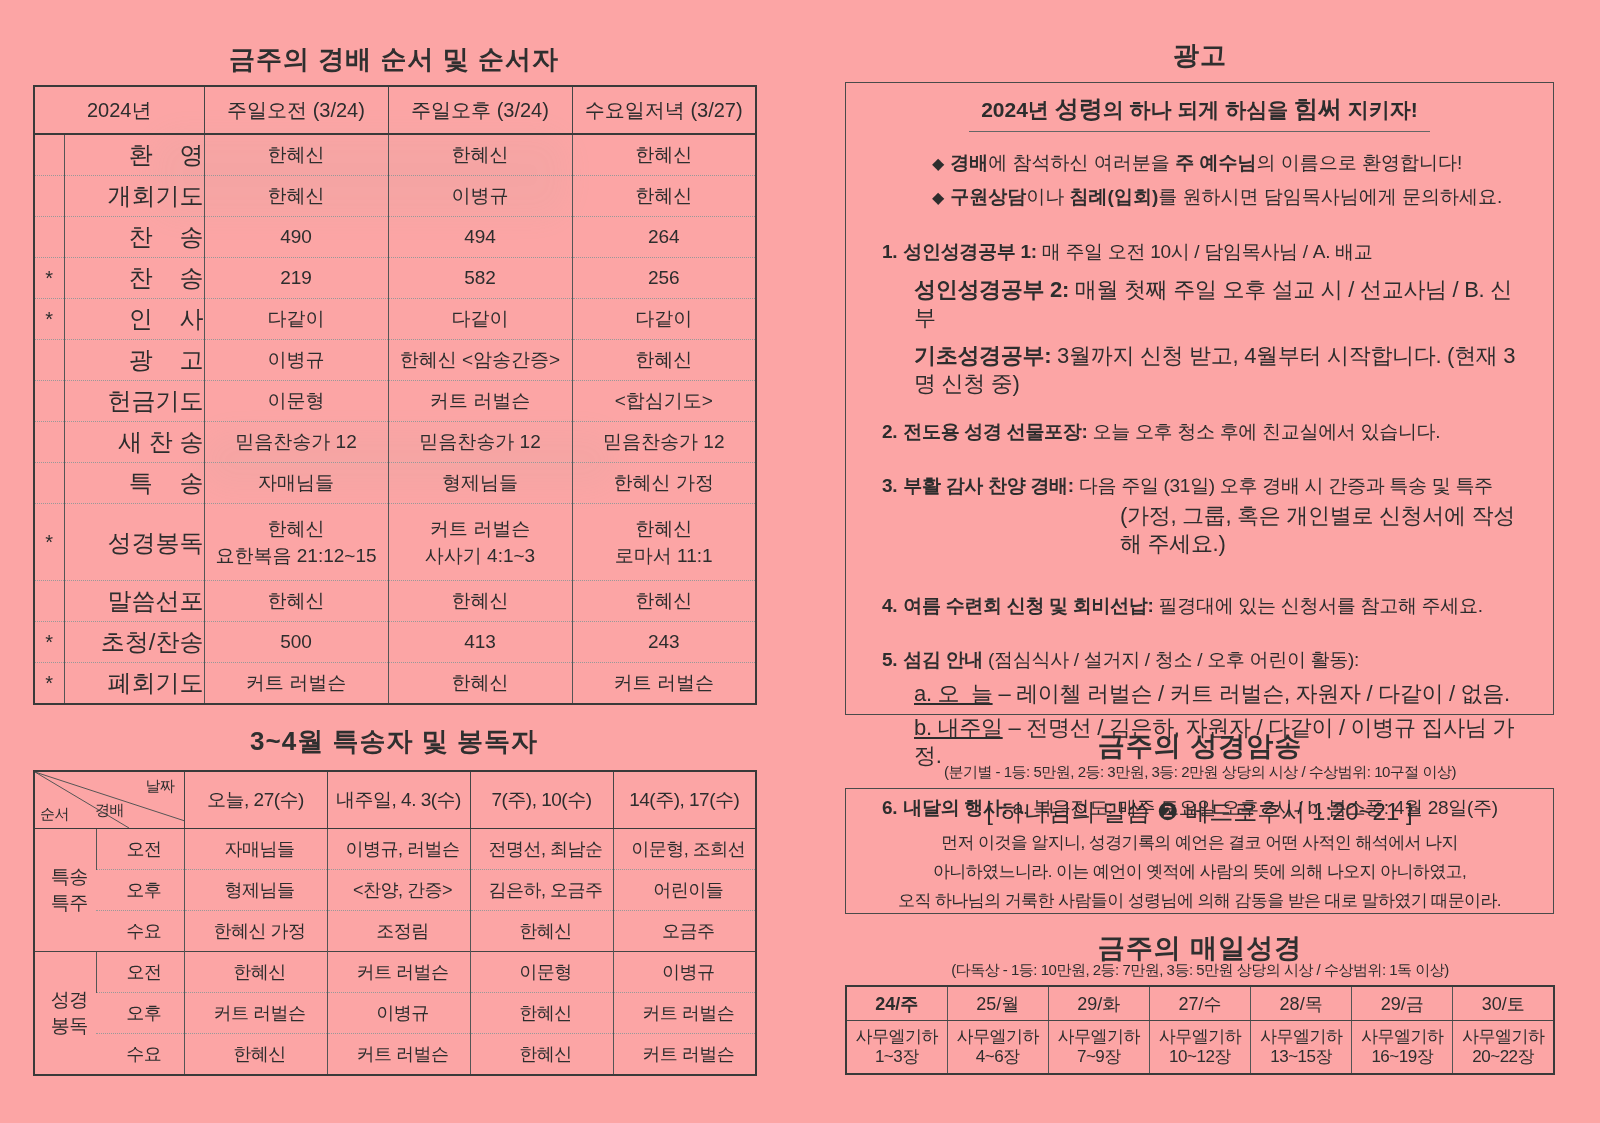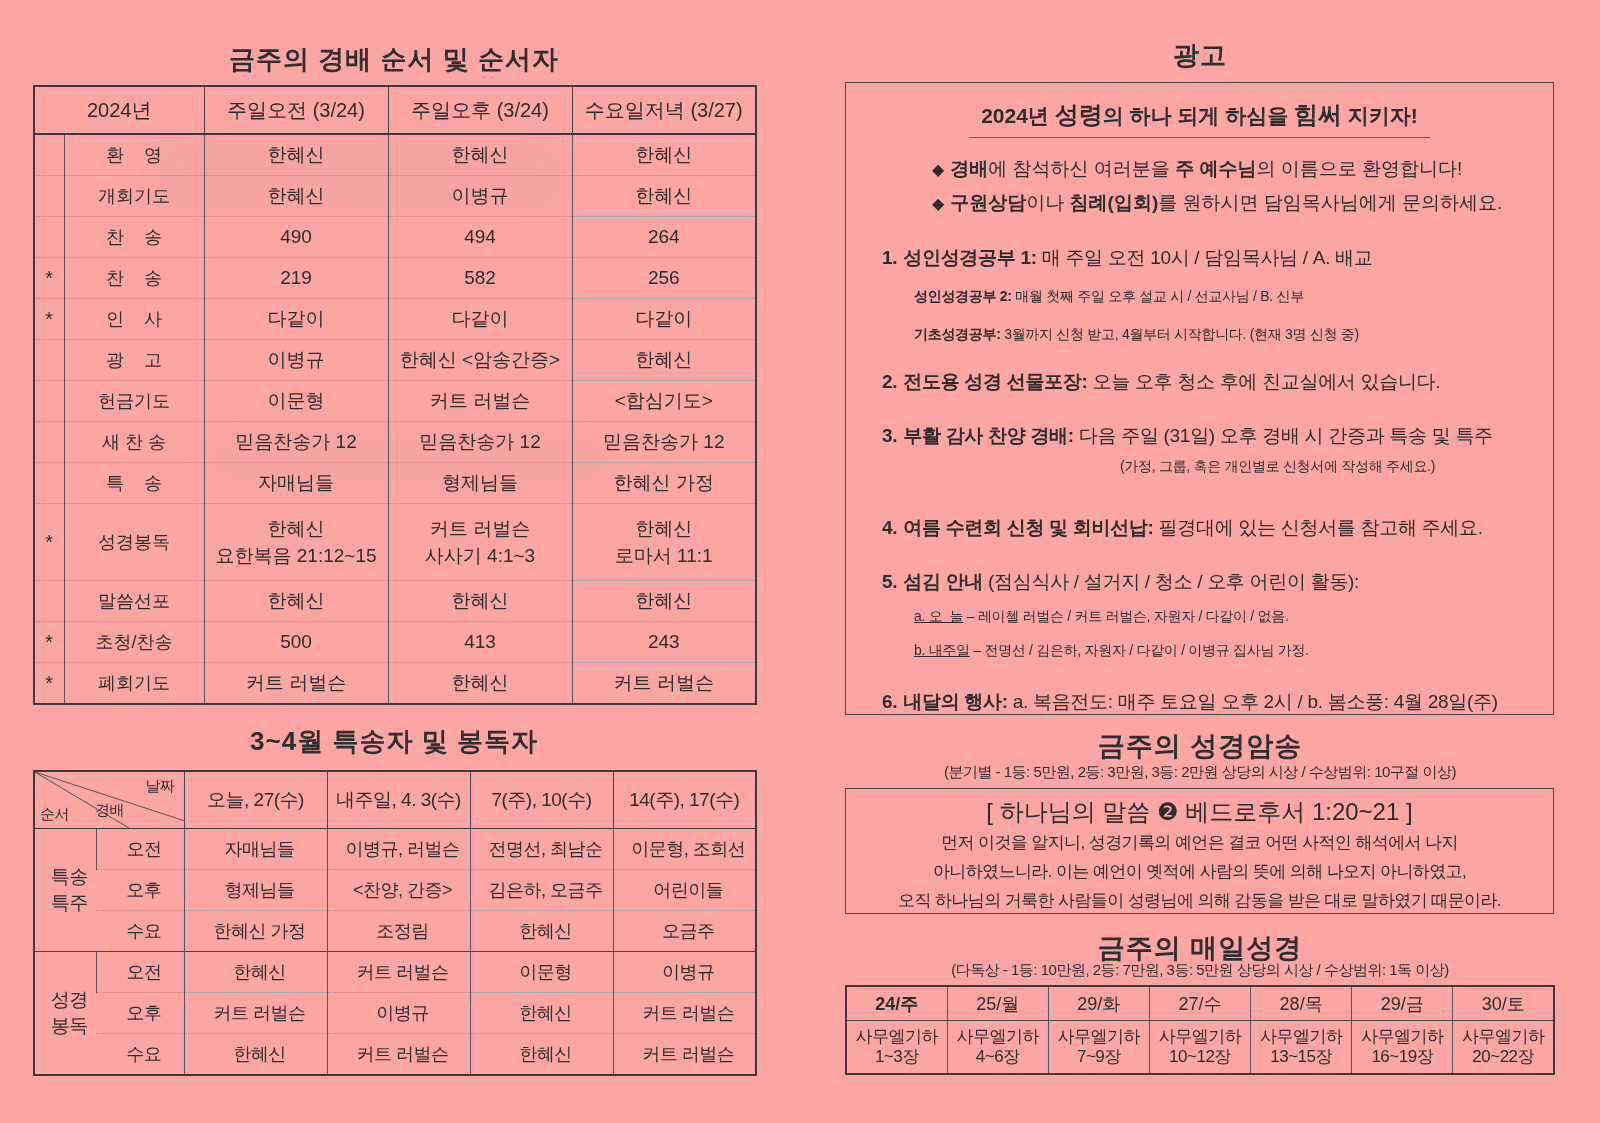--- a/index.html
+++ b/index.html
@@ -14,21 +14,21 @@
   table{border-collapse:collapse;table-layout:fixed;}
   .t1{position:absolute;top:85px;left:0;width:722px;border:2px solid #3a3a3a;}
   .t1 th,.t1 td{padding:0;text-align:center;vertical-align:middle;overflow:hidden;}
   .t1 thead th{height:46px;font-weight:400;font-size:20px;border-bottom:2px solid #3a3a3a;
                border-left:1.5px solid #454545;}
   .t1 thead th:first-child{border-left:none;}
   .t1 tbody td{height:40px;font-size:19px;border-left:1px solid #555;
                border-top:1px dotted #999;}
   .t1 tbody tr:first-child td{border-top:none;}
   .t1 tbody td:first-child{border-left:none;}
-  .t1 td.lbl{font-size:18px;white-space:pre;}
+  .t1 td.lbl{font-size:24px;white-space:pre;text-align:right;}
   .t1 td.star{font-size:20px;}
   .t1 tr.tall td{height:76px;white-space:pre-line;line-height:27px;}
 
   .t2{position:absolute;top:770px;left:0;width:722px;border:2px solid #3a3a3a;}
   .t2 th,.t2 td{padding:0;text-align:center;vertical-align:middle;overflow:hidden;}
   .t2 thead th{height:56px;font-weight:400;font-size:19px;border-bottom:1.5px solid #3a3a3a;
                border-left:1.5px solid #454545;letter-spacing:-0.5px;}
   .t2 thead th:first-child{border-left:none;}
   .t2 tbody td{height:40px;font-size:18px;letter-spacing:-0.5px;
                border-left:1px solid #555;border-top:1px dotted #999;padding-left:8px;}
@@ -40,32 +40,32 @@
   .diag svg{position:absolute;left:0;top:0;}
   .diag .dl{position:absolute;font-size:15px;color:#2d2d2d;}
   .dl-top{right:9px;top:5px;}
   .dl-mid{left:60px;top:29px;}
   .dl-bot{left:5px;bottom:4px;}
 
   
   .right-col{position:absolute;left:843px;top:0;width:714px;}
   .ads-box{position:absolute;top:82px;left:2px;width:709px;height:633px;
            border:1.5px solid #4a4a4a;box-sizing:border-box;padding:0 22px;font-size:19px;}
-  .ad-slogan{margin-top:16px;text-align:center;}
+  .ad-slogan{margin-top:10px;text-align:center;}
   .ad-slogan .wrap{display:inline-block;border-bottom:1.5px solid #666;padding:0 12px 6px;}
   .ad-slogan .s{font-size:21px;font-weight:600;}
   .ad-slogan .sb{font-size:24px;font-weight:800;}
   .ad-bullets{margin-top:14px;padding-left:64px;}
   .ad-bullet{line-height:33px;font-size:19px;}
   .ad-bullet .b{font-weight:700;}
   .dia{font-size:16px;margin-right:6px;}
   .ad-item{margin-left:14px;line-height:28px;font-size:19px;letter-spacing:-0.3px;}
   .ad-item .num{font-weight:700;margin-right:6px;}
   .ad-item .ttl{font-weight:700;}
-  .ad-sub{margin-left:46px;line-height:28px;font-size:14px;letter-spacing:-0.3px;}
+  .ad-sub{margin-left:46px;line-height:28px;font-size:22px;letter-spacing:-0.3px;}
   .ad-sub .lead-b{font-weight:700;}
   .ad-sub .lead-u{text-decoration:underline;white-space:pre;}
   .mt24{margin-top:24px}.mt20{margin-top:20px}.mt26{margin-top:26px}
   .mt34{margin-top:34px}.mt10{margin-top:10px}.mt8{margin-top:2px}.mt6{margin-top:6px}
   .indent-wide{margin-left:252px;}
 
   .sub-note{position:absolute;width:100%;text-align:center;font-size:15px;letter-spacing:-0.5px;}
   .verse-box{position:absolute;top:788px;left:2px;width:709px;height:126px;
              border:1.5px solid #4a4a4a;box-sizing:border-box;text-align:center;}
   .verse-head{margin-top:7px;font-size:24px;font-weight:400;}

